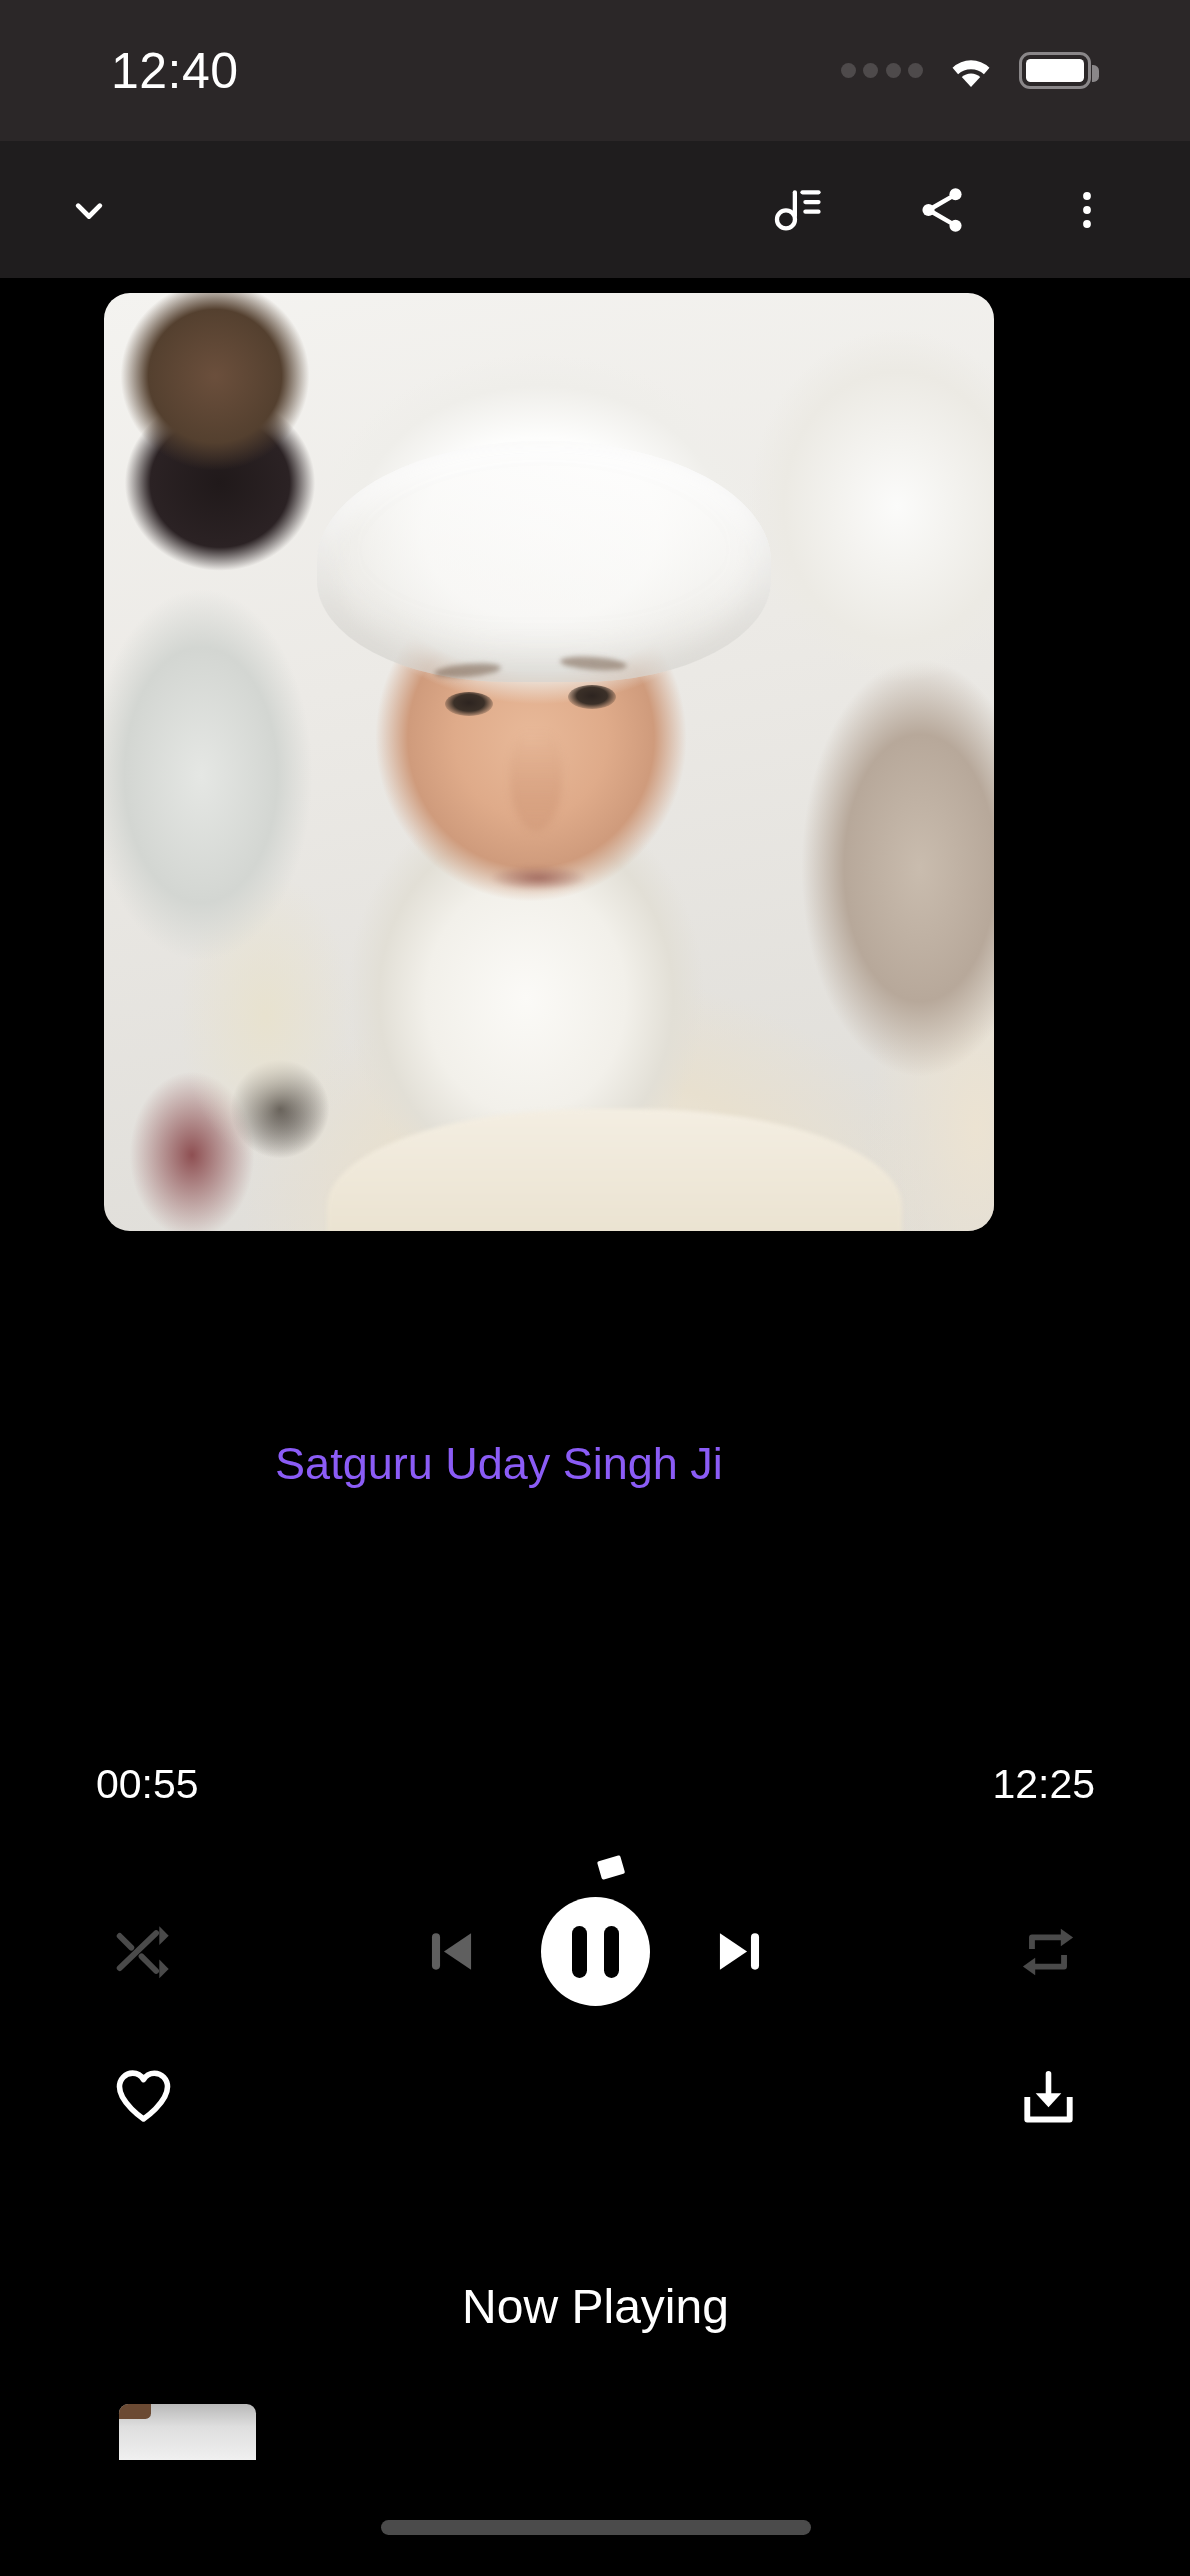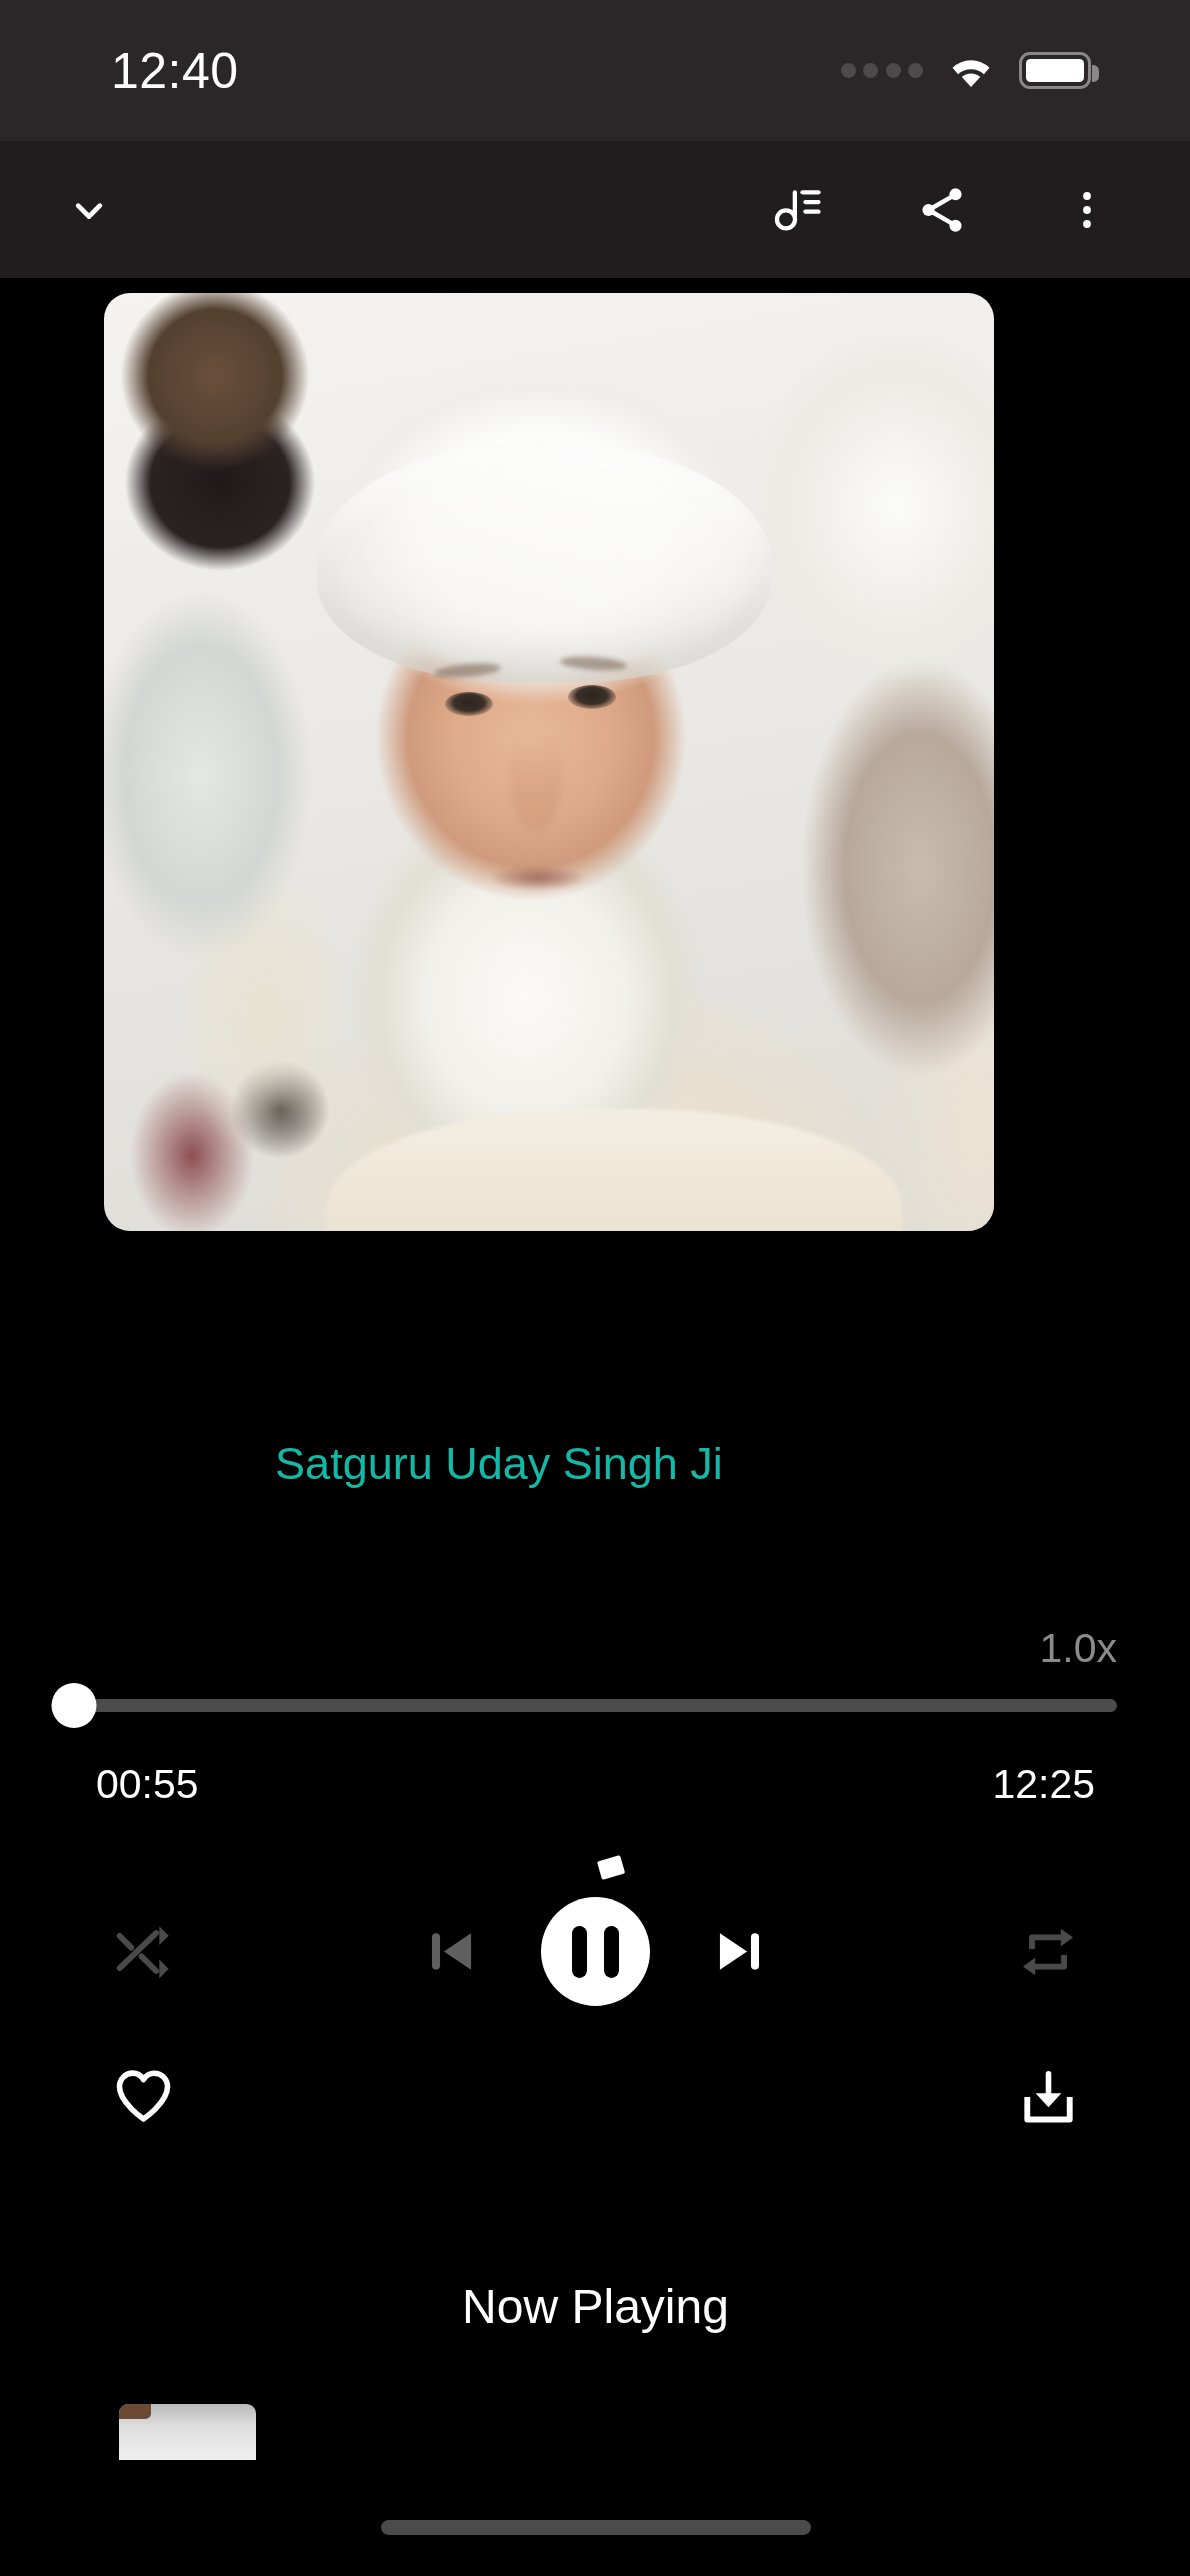--- a/index.html
+++ b/index.html
@@ -122,21 +122,21 @@
   }
 
   
   .track-title {
     position:absolute; left:0; top:1306px; width:1191px;
     text-align:center; color:#fff; font-size:82px; font-weight:700;
     letter-spacing:-0.9px; line-height:1;
   }
   .track-artist {
     position:absolute; left:0; top:1441px; width:998px;
-    text-align:center; color:#14b8a6; font-size:45px; font-weight:400;
+    text-align:center; color:#8b5cf6; font-size:45px; font-weight:400;
     line-height:1;
   }
 
   
   .seek-zone { position:absolute; left:0; top:1632px; width:1191px; height:109px; }
   .speed-badge {
     position:absolute; right:74px; top:-3.7px;
     color:#8b8b8b; font-size:41px; font-weight:400; line-height:1;
   }
   .seek-track {
@@ -290,27 +290,20 @@
       <div class="eye-l"></div>
         <div class="eye-r"></div>
       <div class="nose"></div>
       <div class="mouth"></div>
       <div class="shoulder"></div>
     </div>
   </div>
 
   <div class="track-artist">Satguru Uday Singh Ji</div>
 
-  <div class="seek-zone">
-    <div class="speed-badge">1.0x</div>
-    <div class="seek-track">
-      <div class="seek-fill" style="width: 0%;"></div>
-    </div>
-    <div class="seek-thumb" style="left: calc(0% + 74px);"></div>
-  </div>
 
   <div class="time-row">
     <span>00:55</span>
     <span>12:25</span>
   </div>
 
   <div class="controls">
     <div class="ctl ctl-shuffle">
       <svg width="70" height="70" viewBox="0 0 24 24">
         <g fill="none" stroke="#4a4a4a" stroke-width="2" stroke-linecap="round" stroke-linejoin="round">

